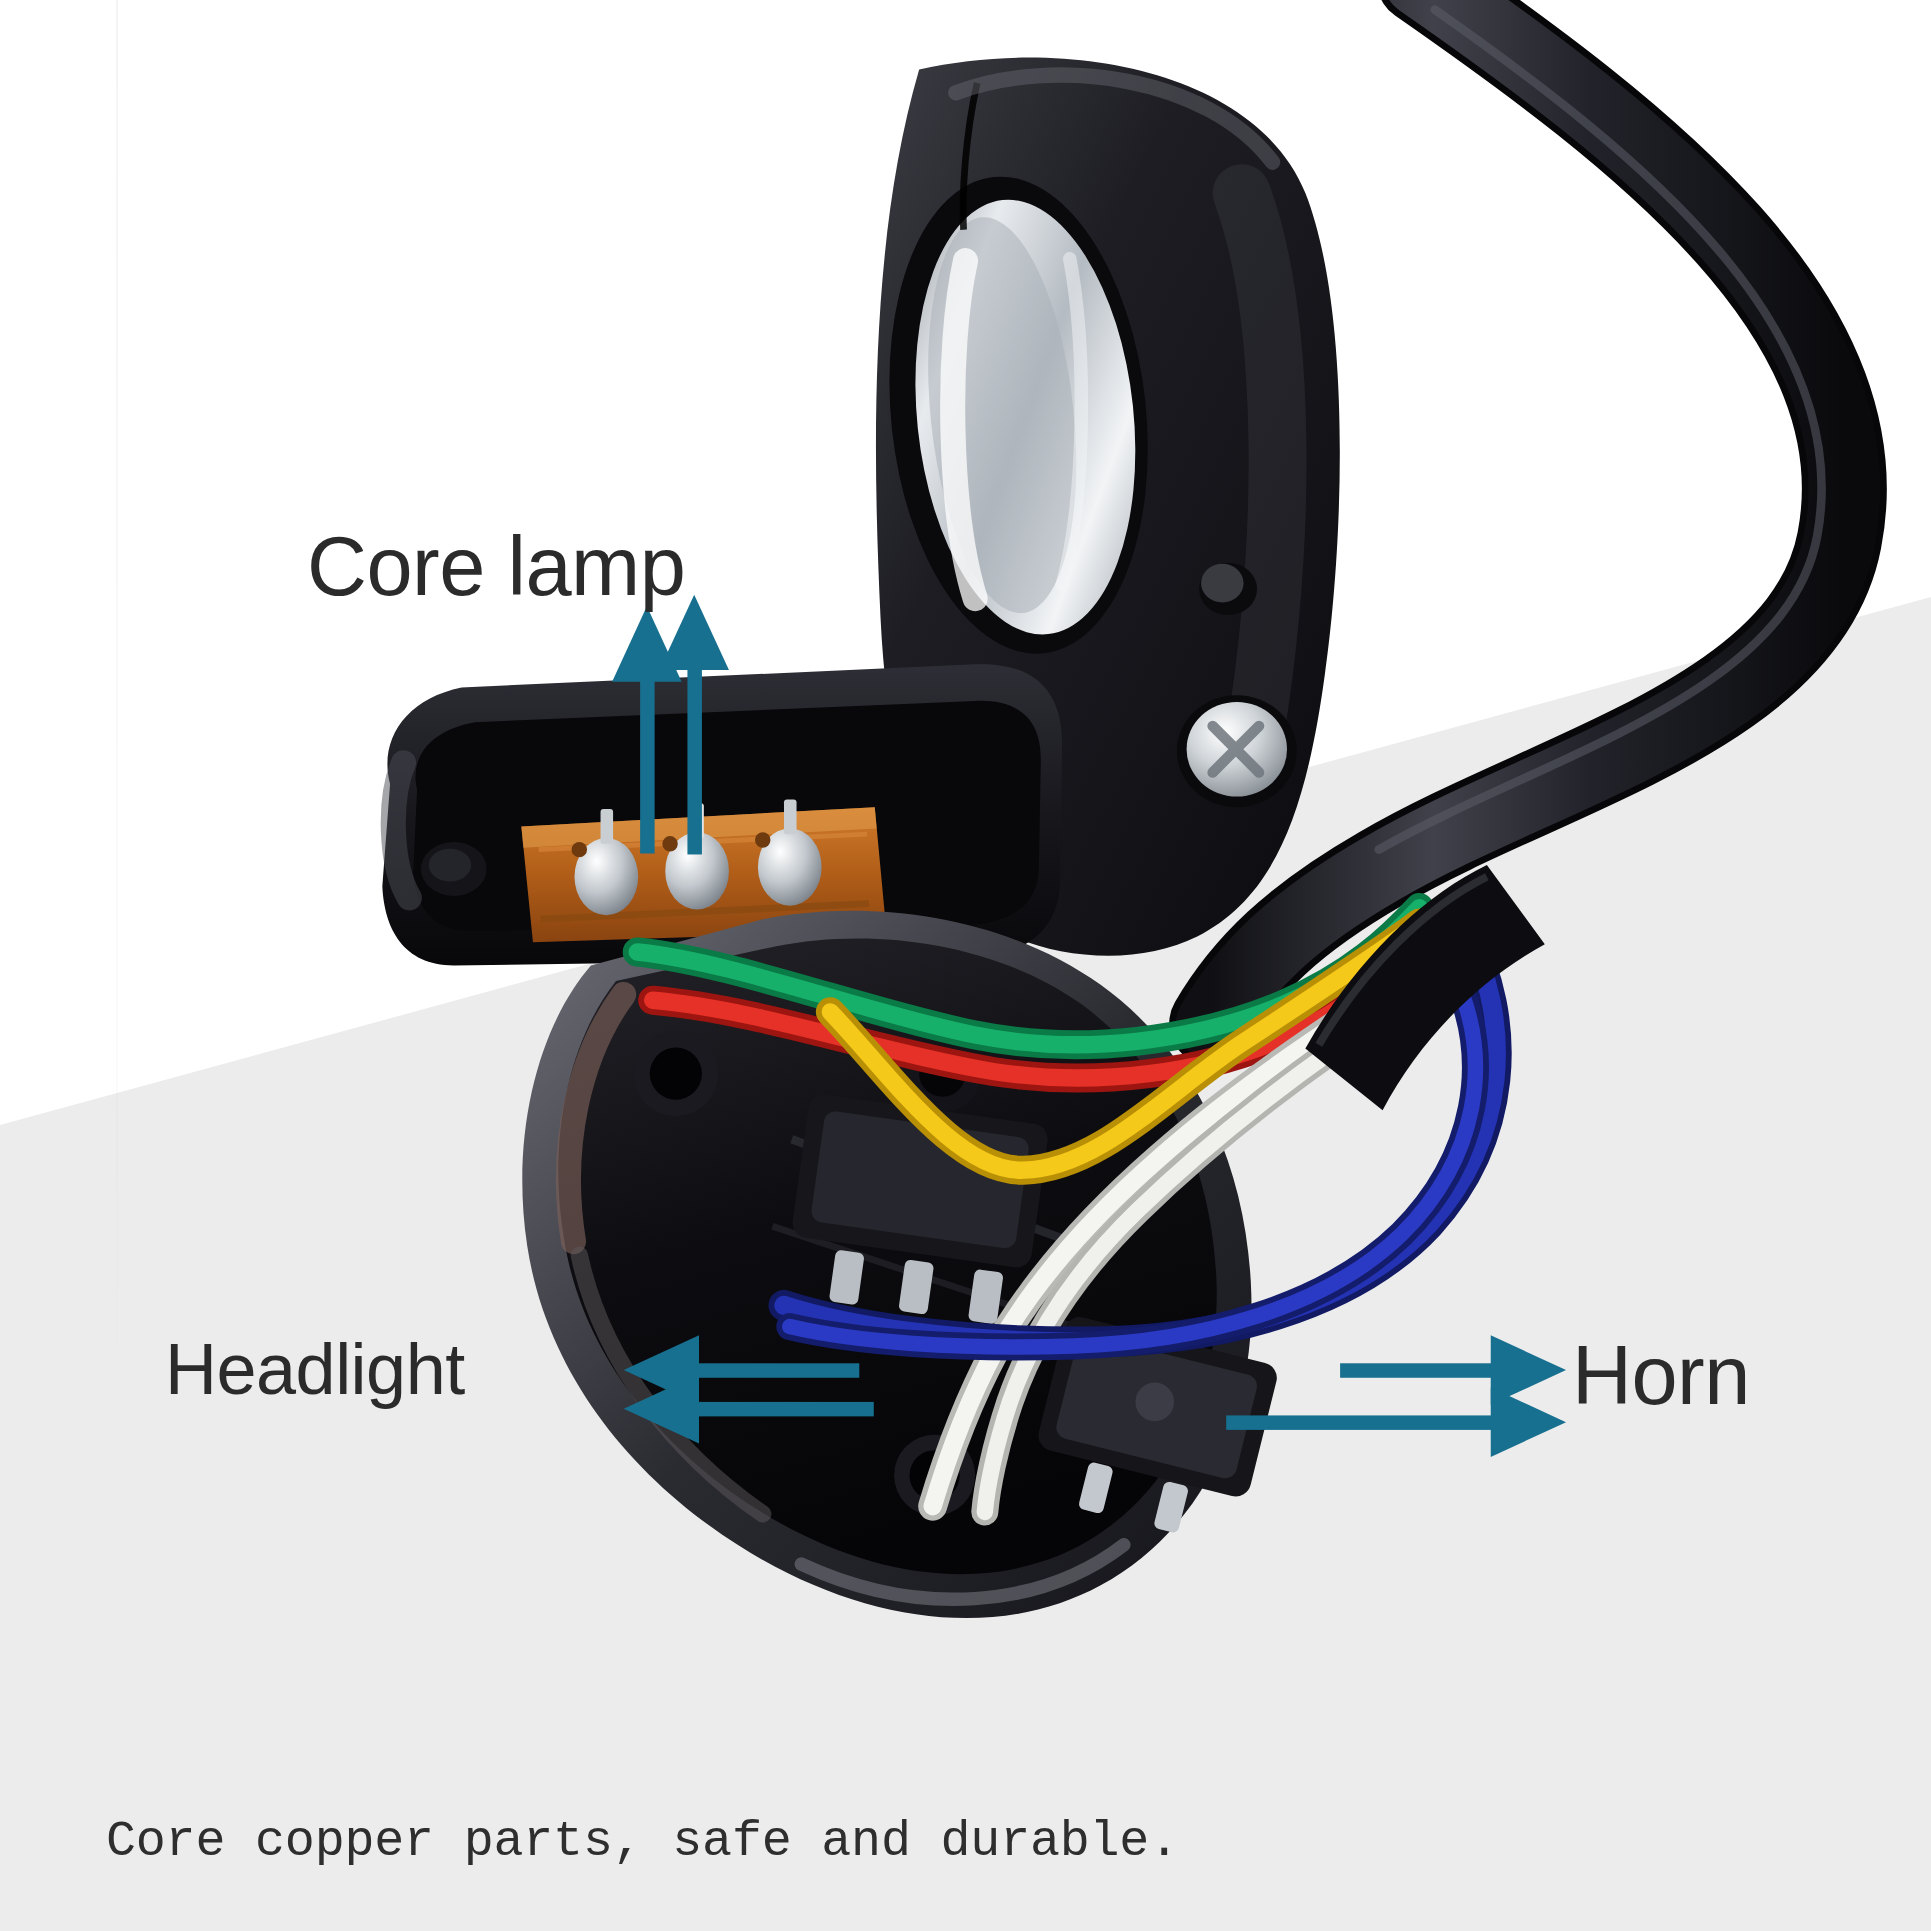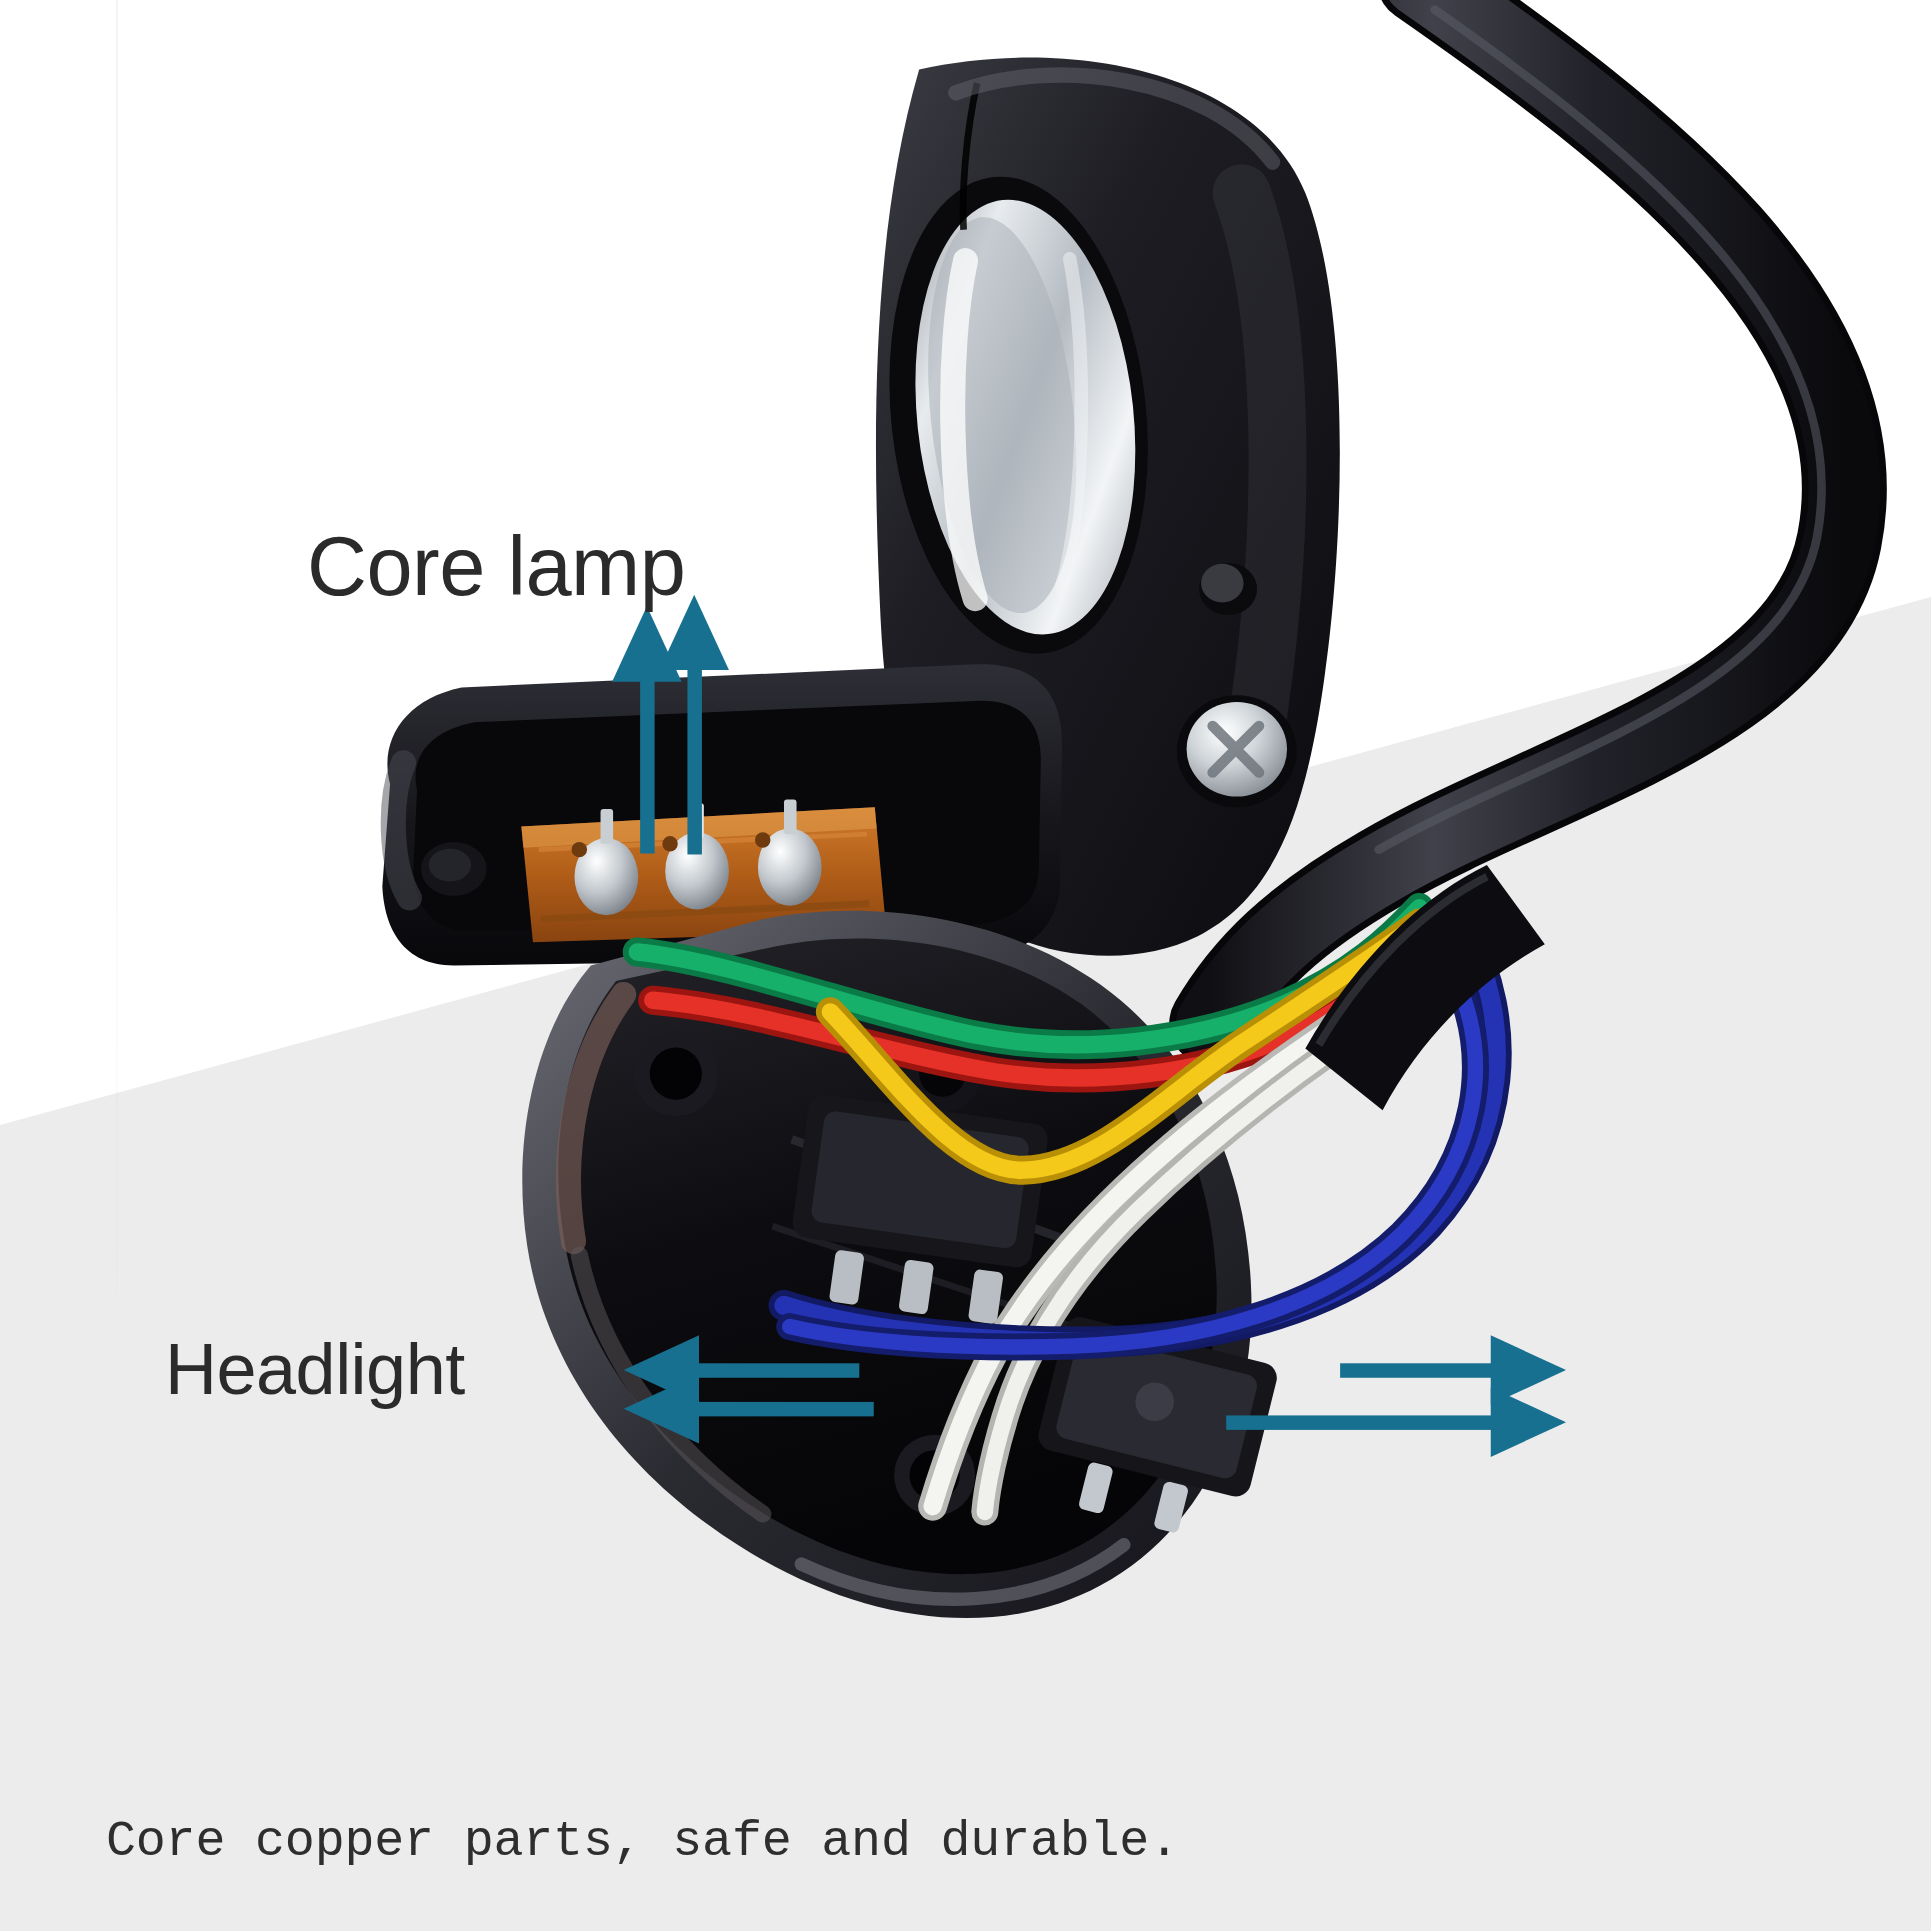--- a/index.html
+++ b/index.html
@@ -294,17 +294,18 @@
         <rect x="1270" y="1466" width="308" height="15"></rect>
         <polygon points="1622,1473 1544,1437 1544,1509"></polygon>
       </g>
     </g>
   </svg>
 
   <div class="anno" id="anno-turn">Core lamp</div>
 
   <div class="anno" id="anno-head">Headlight</div>
 
+  <div class="anno" id="anno-horn">Horn</div>
 
   <div class="caption">Core copper parts, safe and durable.</div>
 
 </div>
 
 
 </body></html>

